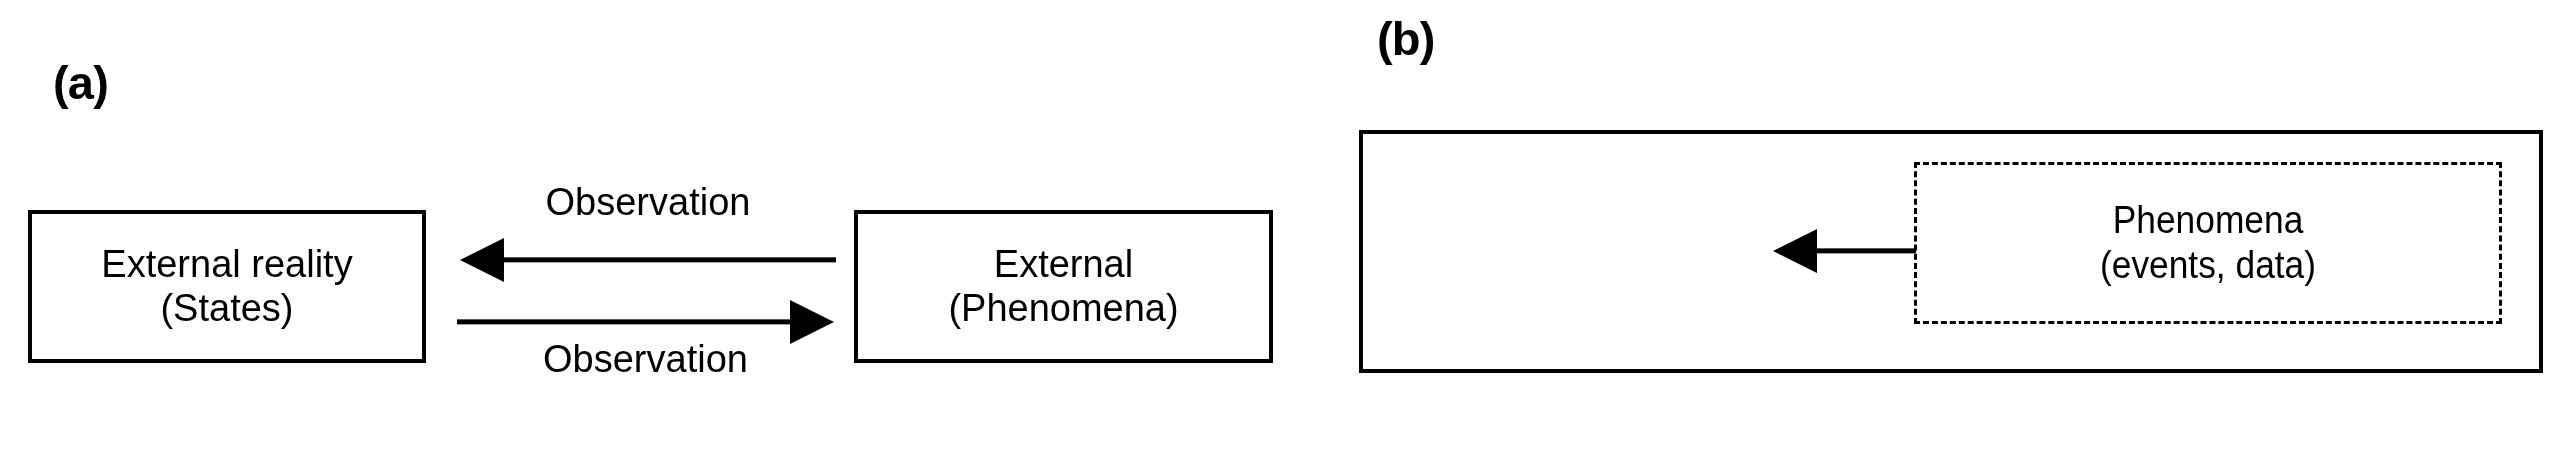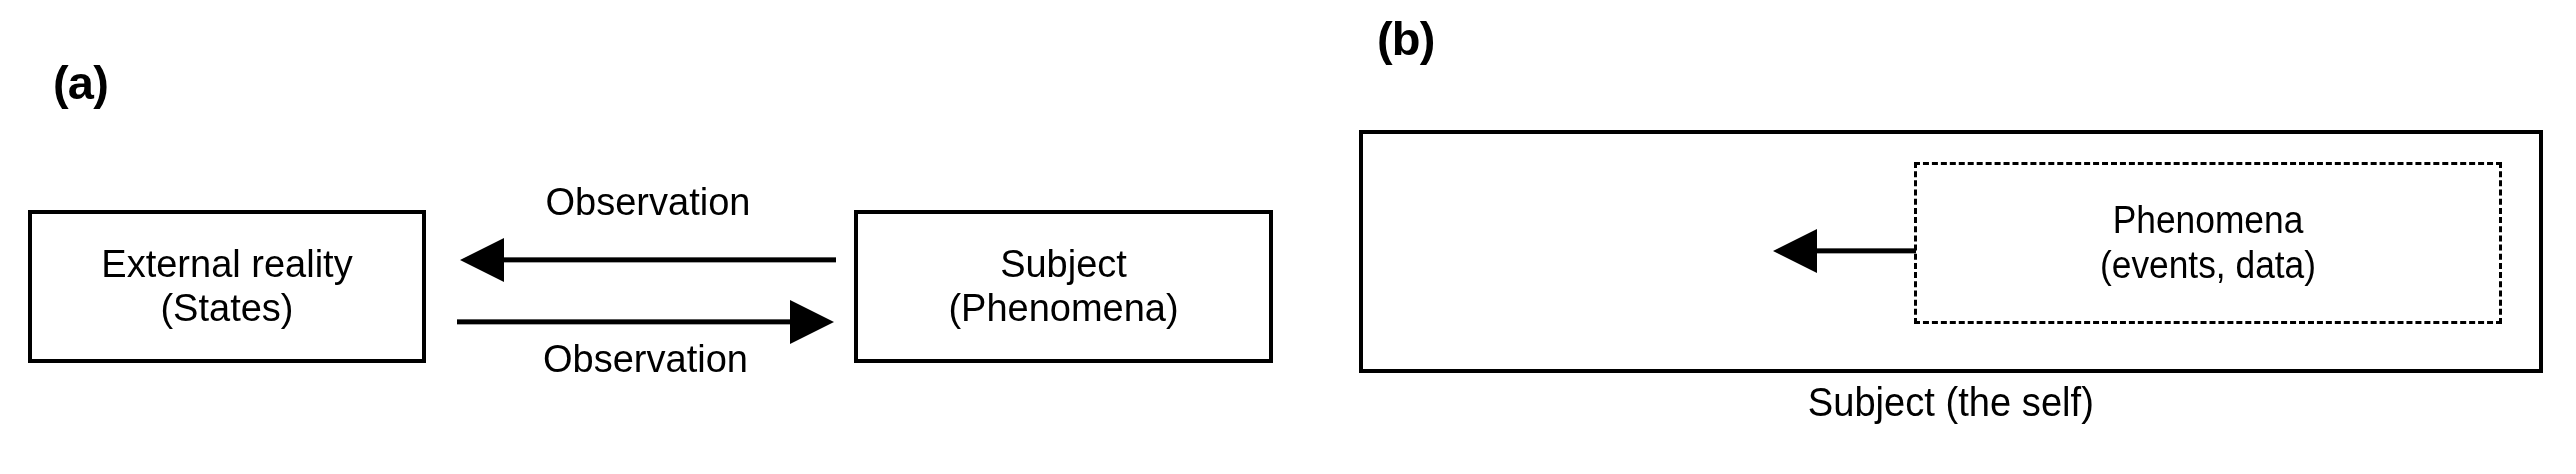--- a/index.html
+++ b/index.html
@@ -172,21 +172,21 @@
 <div id="figure">
 
   <div class="panel-letter" id="panel-a-letter">(a)</div>
 
   <div class="solid-box" id="box-external-reality">
     <div class="box-text">External reality
 (States)</div>
   </div>
 
   <div class="solid-box" id="box-subject">
-    <div class="box-text">Subject
+    <div class="box-text">External
 (Phenomena)</div>
   </div>
 
   <div class="arrow left" id="arrow-realization">
     <div class="head"></div>
     <div class="shaft"></div>
   </div>
 
   <div class="arrow-label" id="label-realization">Observation</div>
 
@@ -205,16 +205,15 @@
   <div class="dashed-box" id="box-phenomena">
     <div class="box-text cond">Phenomena
 (events, data)</div>
   </div>
 
   <div class="arrow left" id="arrow-phenomena-to-model">
     <div class="head"></div>
     <div class="shaft"></div>
   </div>
 
-  <div id="caption-subject-self"><span>Subject (the self)</span></div>
 
 </div>
 
 
 </body></html>

